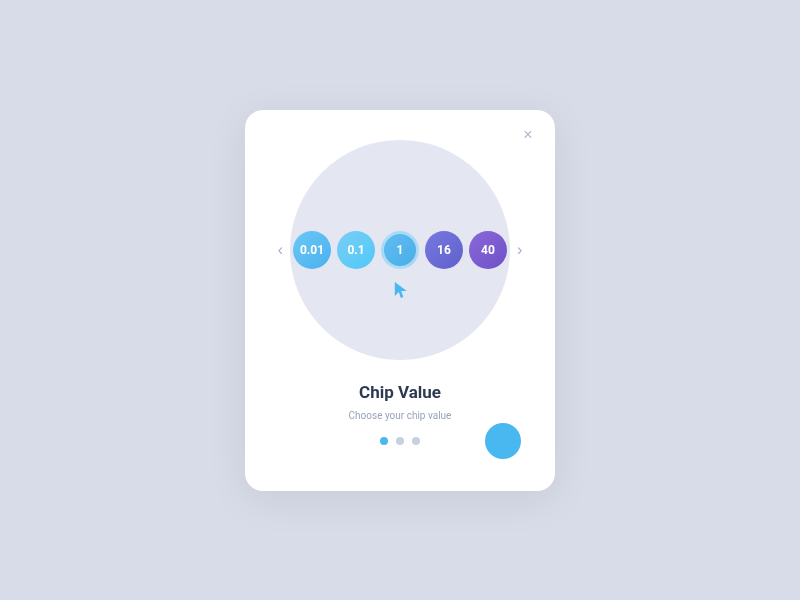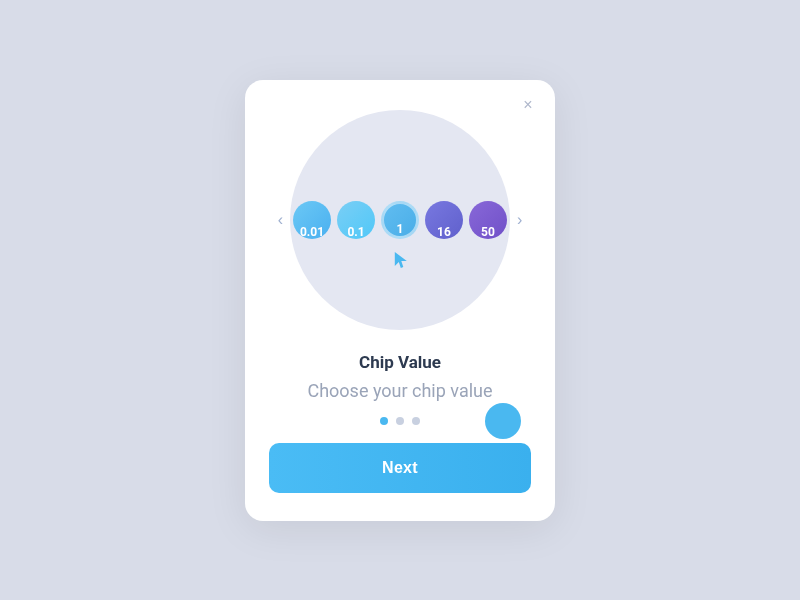--- a/index.html
+++ b/index.html
@@ -72,21 +72,21 @@
       display: flex;
       align-items: center;
       justify-content: center;
     }
 
     .chip {
       width: 38px;
       height: 38px;
       border-radius: 50%;
       display: flex;
-      align-items: flex-end;
+      align-items: center;
       justify-content: center;
       font-size: 12px;
       font-weight: 700;
       color: white;
       cursor: pointer;
       position: relative;
     }
 
     .chip-1 { background: linear-gradient(135deg, #6bc8f5, #4ab0f0); }
     .chip-2 { background: linear-gradient(135deg, #7acef5, #50c8f8); }
@@ -105,21 +105,21 @@
 
     .section-title {
       font-size: 17px;
       font-weight: 700;
       color: #2d3a50;
       margin-bottom: 8px;
       text-align: right;
     }
 
     .section-desc {
-      font-size: 18px;
+      font-size: 10px;
       color: #9aa4b8;
       margin-bottom: 16px;
       text-align: center;
     }
 
     .dots-row {
       display: flex;
       align-items: center;
       gap: 8px;
       margin-bottom: 18px;
@@ -184,21 +184,21 @@
       <div class="chip chip-2">
         <span>0.1</span>
       </div>
       <div class="chip chip-3">
         <span>1</span>
       </div>
       <div class="chip chip-4">
         <span>16</span>
       </div>
       <div class="chip chip-5">
-        <span>50</span>
+        <span>40</span>
       </div>
 
       <button class="arrow-btn">
         <span>›</span>
       </button>
 
       <div class="cursor-icon">
         <svg width="18" height="22" viewBox="0 0 18 22" fill="none">
           <path d="M2 2L2 16L6 12L8 18L10.5 17L8.5 11L14 11L2 2Z" fill="#4ab8f0"></path>
         </svg>
@@ -209,14 +209,13 @@
   <div class="section-title">Chip Value</div>
   <div class="section-desc">Choose your chip value</div>
 
   <div class="dots-row">
     <div class="dot active"></div>
     <div class="dot"></div>
     <div class="dot"></div>
     <div class="blue-circle"></div>
   </div>
 
-  <button class="next-btn">Next</button>
 </div>
 
 </body></html>

